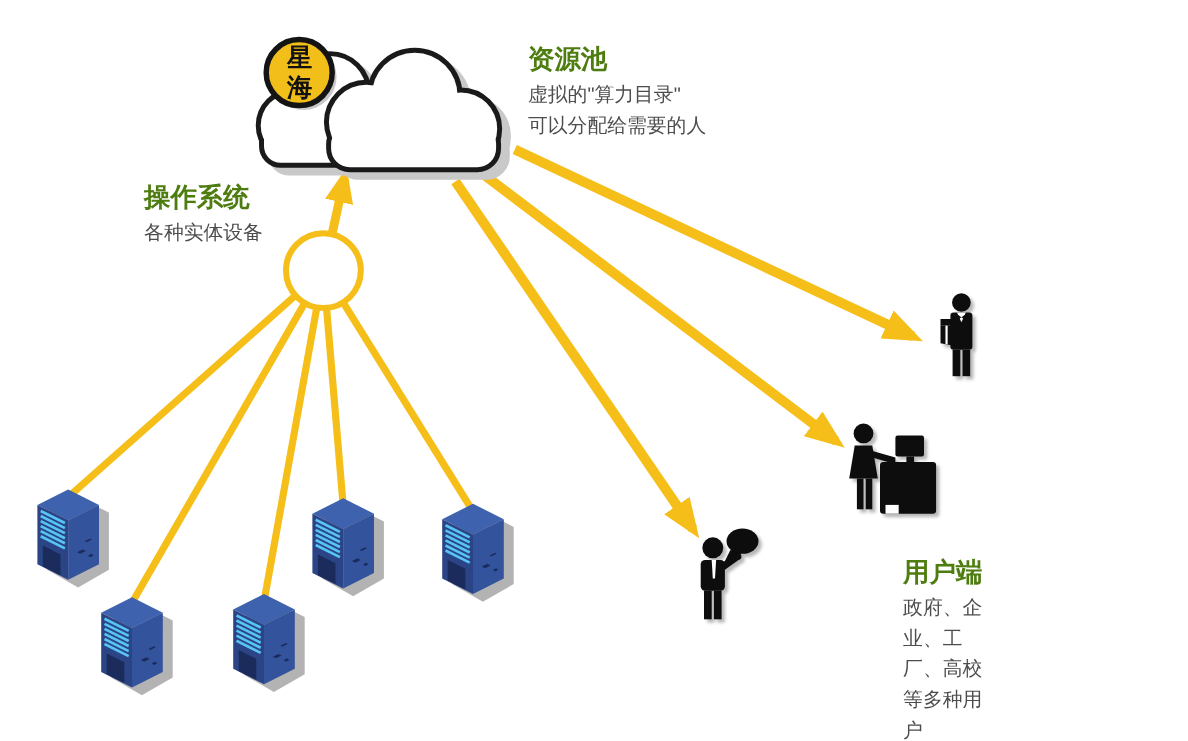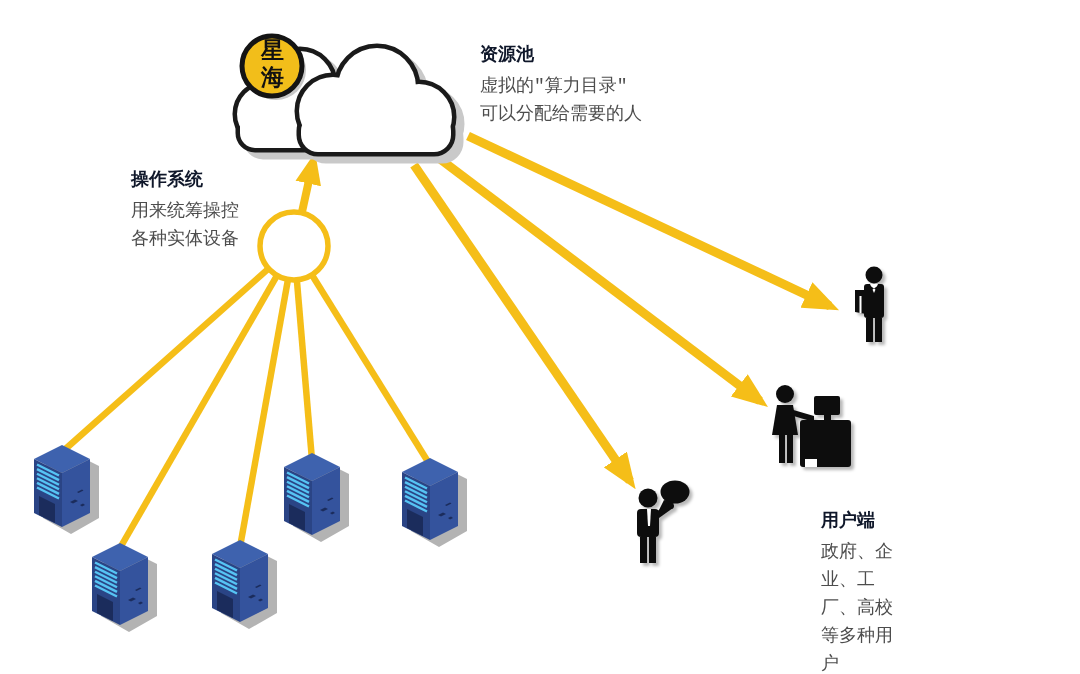--- a/index.html
+++ b/index.html
@@ -1,22 +1,22 @@
 <!DOCTYPE html>
 <html><head>
 <meta charset="utf-8">
 <style>
   html,body{margin:0;padding:0;background:#ffffff;}
   .stage{
     position:relative;width:894px;height:674px;background:#ffffff;overflow:hidden;
-    font-family:Liberation Mono, monospace;
+    font-family:Liberation Sans, sans-serif;
   }
   .gfx{position:absolute;left:0;top:0;}
   .label{position:absolute;}
-  .label .title{font-size:18px;font-weight:700;color:#0f172a;line-height:26px;margin:0 0 4px 0;}
+  .label .title{font-size:24px;font-weight:700;color:#4d7c0f;line-height:26px;margin:0 0 4px 0;}
   .label .line{font-size:18px;color:#4d4d4d;line-height:28px;}
   .badge-text{
     position:absolute;left:259px;top:39px;width:27px;height:54px;
     font-size:23px;font-weight:800;color:#111111;line-height:27px;
     text-align:center;word-break:break-all;z-index:3;letter-spacing:0;
   }
   .person{filter:drop-shadow(3px 3px 1.5px rgba(0,0,0,0.28));}
 </style>
 </head>
 <body>
@@ -149,21 +149,20 @@
   <div class="badge-text">星海</div>
 
   <div class="label" style="left:480px;top:42px;">
     <div class="title">资源池</div>
     <div class="line">虚拟的"算力目录"</div>
     <div class="line">可以分配给需要的人</div>
   </div>
 
   <div class="label" style="left:131px;top:167px;">
     <div class="title">操作系统</div>
-    <div class="line">用来统筹操控</div>
     <div class="line">各种实体设备</div>
   </div>
 
 
   <div class="label" style="left:821px;top:508px;">
     <div class="title">用户端</div>
     <div class="line">政府、企业、工厂、高校</div>
     <div class="line">等多种用户</div>
   </div>
 

